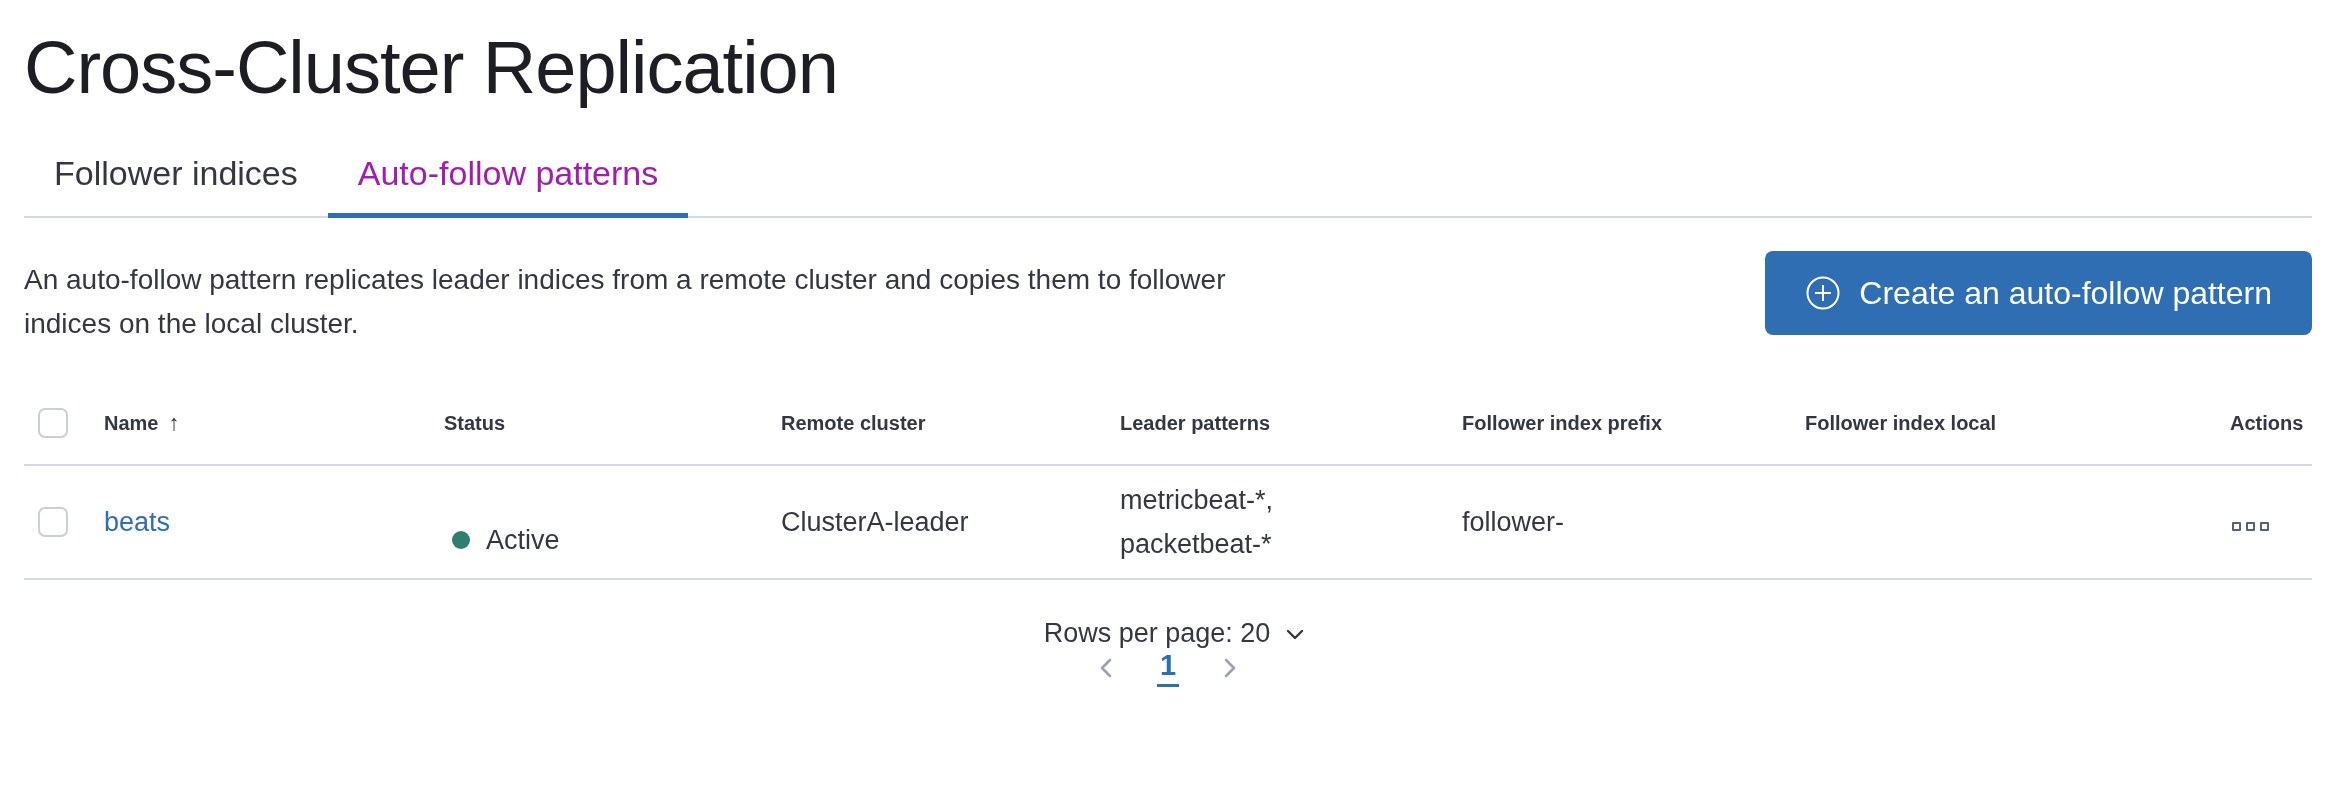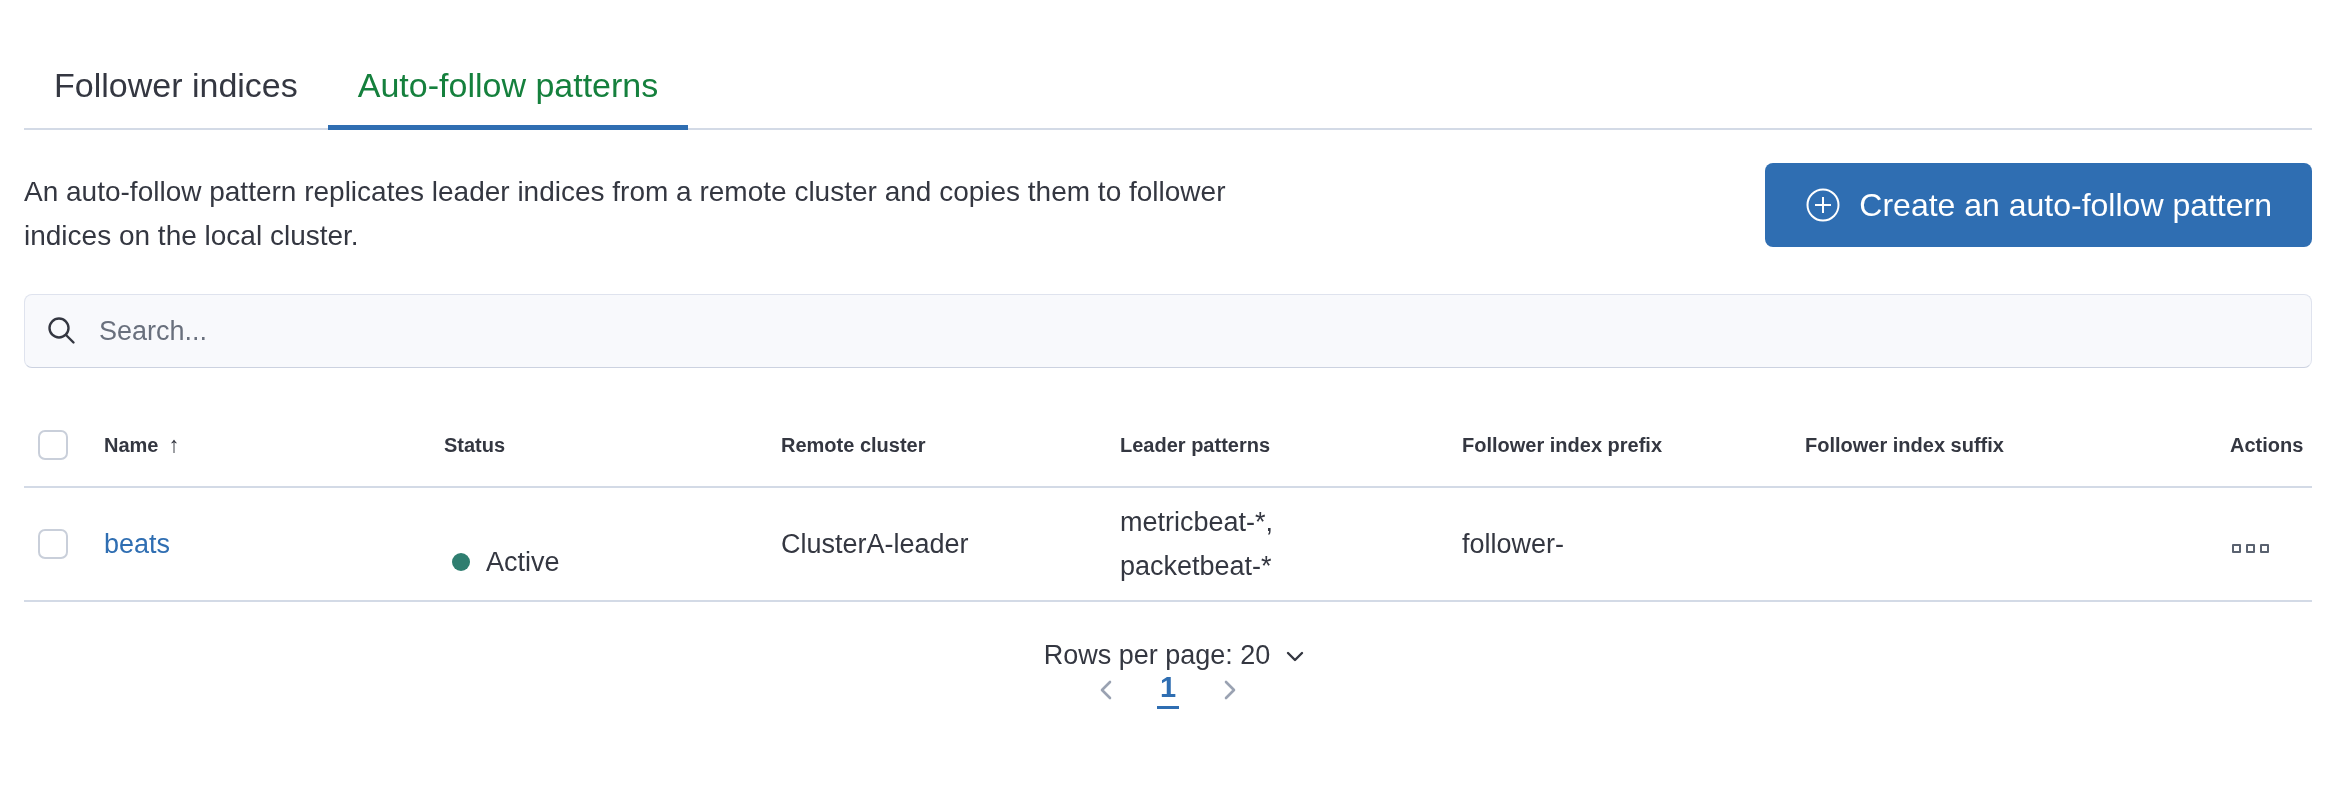--- a/index.html
+++ b/index.html
@@ -11,21 +11,21 @@
     font-size: 74px; font-weight: 400; color: #1c1e24;
     letter-spacing: -1px; line-height: 88px;
   }
 
   
   .tabs { display: flex; margin-top: 40px; border-bottom: 2px solid #d3dae6; }
   .tab {
     position: relative; font-size: 34px; line-height: 42px;
     padding: 0 30px 22px 30px; color: #343741; cursor: pointer; white-space: nowrap;
   }
-  .tab.selected { color: #15803d; }
+  .tab.selected { color: #a21caf; }
   .tab.selected::after {
     content: ""; position: absolute; left: 0; right: 0; bottom: -2px;
     height: 5px; background: #2f6eb2;
   }
 
   
   .desc-row { display: flex; justify-content: space-between; align-items: flex-start; gap: 48px; }
   .description {
     margin-top: 40px; width: 1210px; font-size: 28px; line-height: 44px; color: #343741;
   }
@@ -86,45 +86,39 @@
   .page-number {
     font-size: 29px; font-weight: 700; color: #2f6eb2; cursor: pointer;
     border-bottom: 3px solid #2f6eb2; padding: 0 3px 2px 3px; margin: 0 32px;
   }
 </style>
 </head>
 <body>
 
 <div class="page">
 
+  <h1 class="page-title">Cross-Cluster Replication</h1>
 
   <div class="tabs">
     <div class="tab">Follower indices</div>
     <div class="tab selected">Auto-follow patterns</div>
   </div>
 
   <div class="desc-row">
     <p class="description">An auto-follow pattern replicates leader indices from a remote cluster and copies them to follower indices on the local cluster.</p>
     <button class="create-btn">
       <svg width="36" height="36" viewBox="0 0 36 36" fill="none">
         <circle cx="18" cy="18" r="15.5" stroke="#ffffff" stroke-width="2"></circle>
         <line x1="18" y1="10" x2="18" y2="26" stroke="#ffffff" stroke-width="2"></line>
         <line x1="10" y1="18" x2="26" y2="18" stroke="#ffffff" stroke-width="2"></line>
       </svg>
       <span>Create an auto-follow pattern</span>
     </button>
   </div>
 
-  <div class="search-bar">
-    <svg width="34" height="34" viewBox="0 0 34 34" fill="none">
-      <circle cx="14" cy="14" r="9.5" stroke="#343741" stroke-width="2.4"></circle>
-      <path d="M21 21 L28.5 28.5" stroke="#343741" stroke-width="2.4" stroke-linecap="round"></path>
-    </svg>
-    <input class="search-input" type="text" placeholder="Search..." style="">
-  </div>
 
   <table class="ccr-table">
     <colgroup>
       <col style="width:80px">
         <col style="width:340px">
         <col style="width:337px">
       <col style="width:339px">
         <col style="width:342px">
         <col style="width:343px">
       <col style="width:425px">
@@ -135,21 +129,21 @@
         <th>
             <div class="checkbox"></div>
           </th>
         <th>
           <span>Name</span><span class="sort-arrow">↑</span>
         </th>
         <th>Status</th>
         <th>Remote cluster</th>
         <th>Leader patterns</th>
         <th>Follower index prefix</th>
-        <th>Follower index suffix</th>
+        <th>Follower index local</th>
         <th class="col-actions">Actions</th>
       </tr>
     </thead>
     <tbody>
       <tr>
         <td>
             <div class="checkbox"></div>
           </td>
         <td><a class="link">beats</a></td>
         <td>

